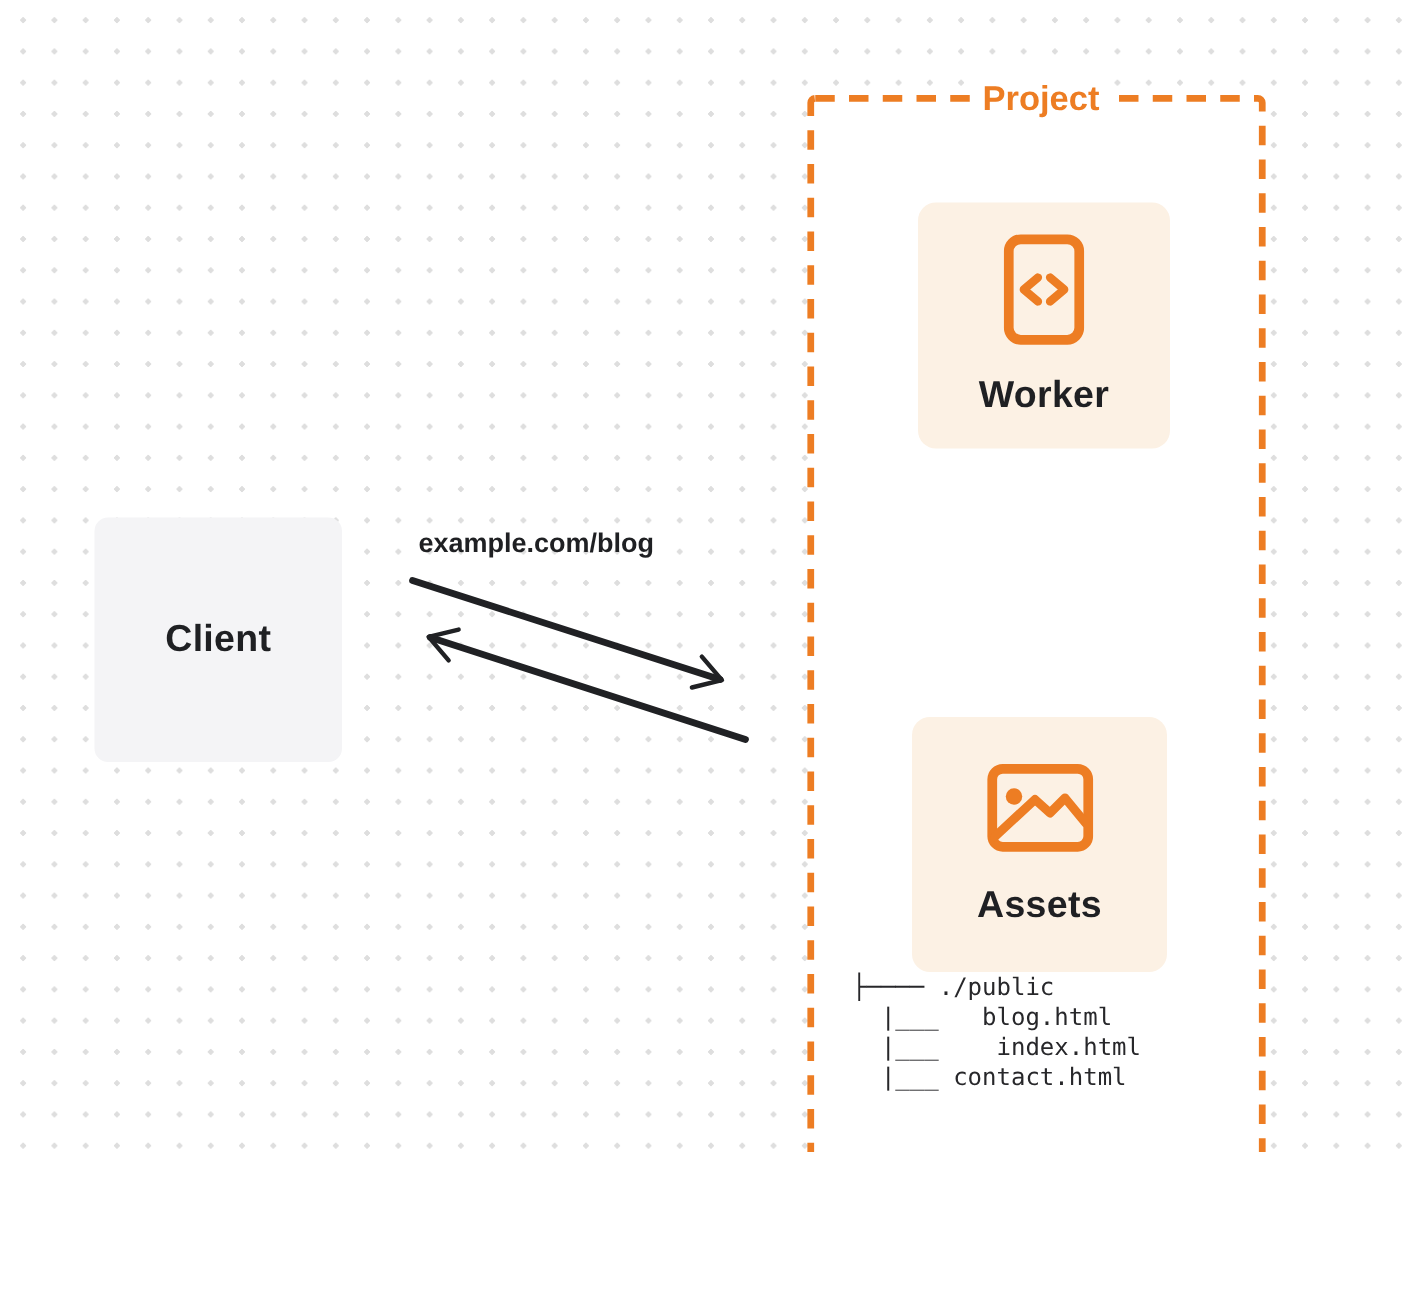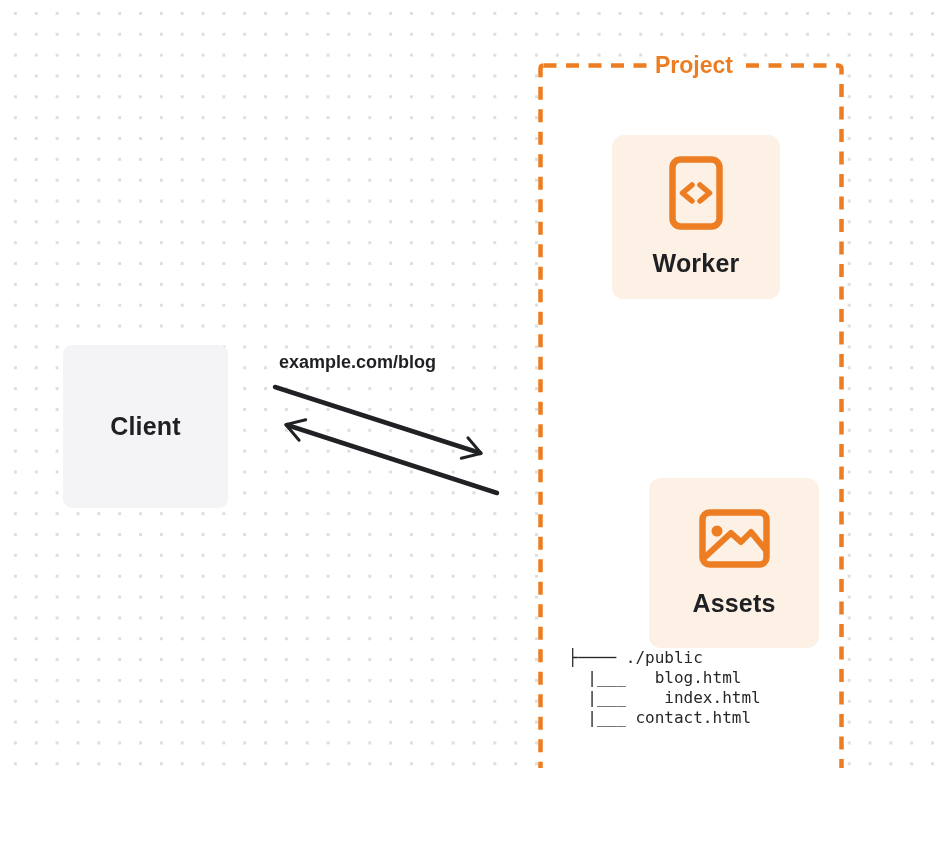--- a/index.html
+++ b/index.html
@@ -73,21 +73,21 @@
   .card {
     position: absolute;
     background: #fcf1e4;
     border-radius: 12px;
     display: flex;
     flex-direction: column;
     align-items: center;
     justify-content: center;
   }
   .worker-card { left: 612px; top: 135px; width: 168px; height: 164px; gap: 19px; }
-  .assets-card { left: 608px; top: 478px; width: 170px; height: 170px; gap: 21px; margin-left: 41px; }
+  .assets-card { left: 608px; top: 478px; width: 170px; height: 170px; gap: 21px; }
   .card .box-label { font-size: 25px; }
 
   
   .file-tree {
     position: absolute;
     left: 568px; top: 648px;
     margin: 0;
     font-family: "DejaVu Sans Mono", "Liberation Mono", monospace;
     font-size: 16px;
     line-height: 20px;

